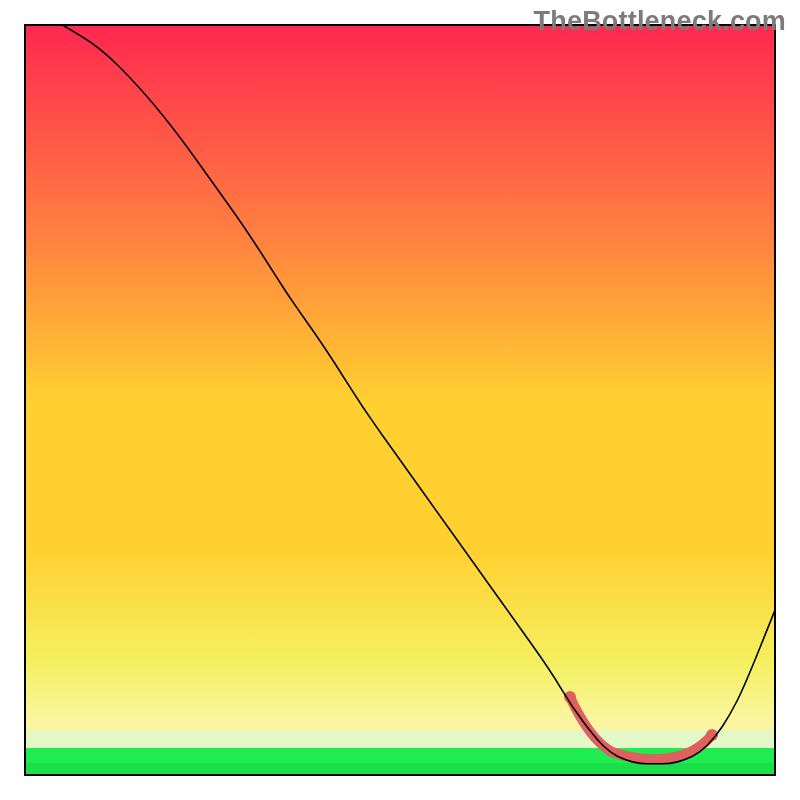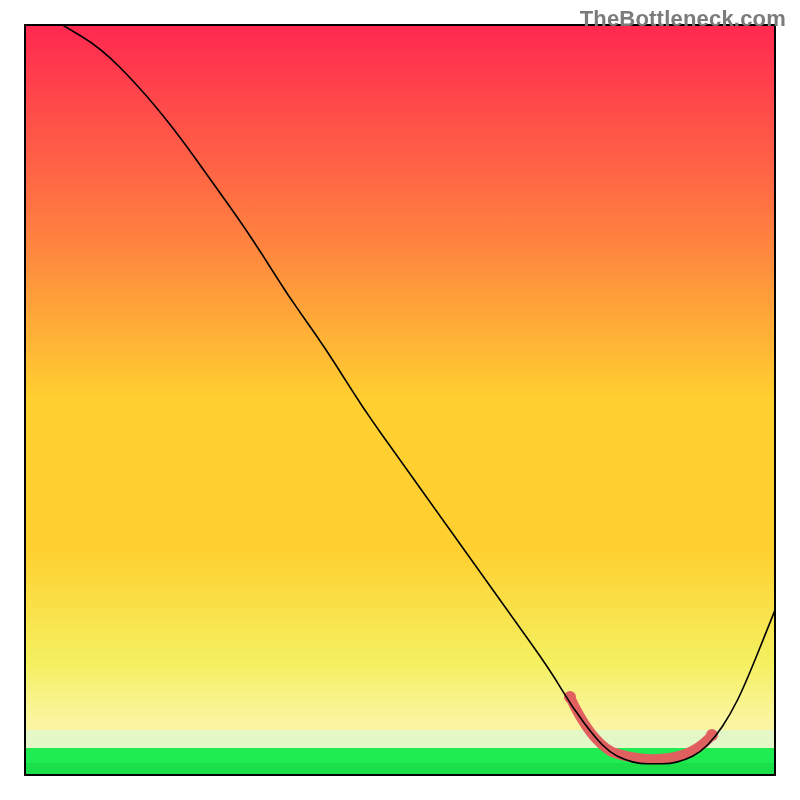--- a/index.html
+++ b/index.html
@@ -13,21 +13,21 @@
   .wrap {
     position: relative;
     width: 800px;
     height: 800px;
   }
   .watermark {
     position: absolute;
     top: 6px;
     right: 14px;
     color: #7b7b7b;
-    font-size: 22px;
+    font-size: 27px;
     font-weight: 600;
     letter-spacing: 0.2px;
     z-index: 5;
   }
   svg {
     position: absolute;
     top: 0;
     left: 0;
   }
   .highlight-stroke {

